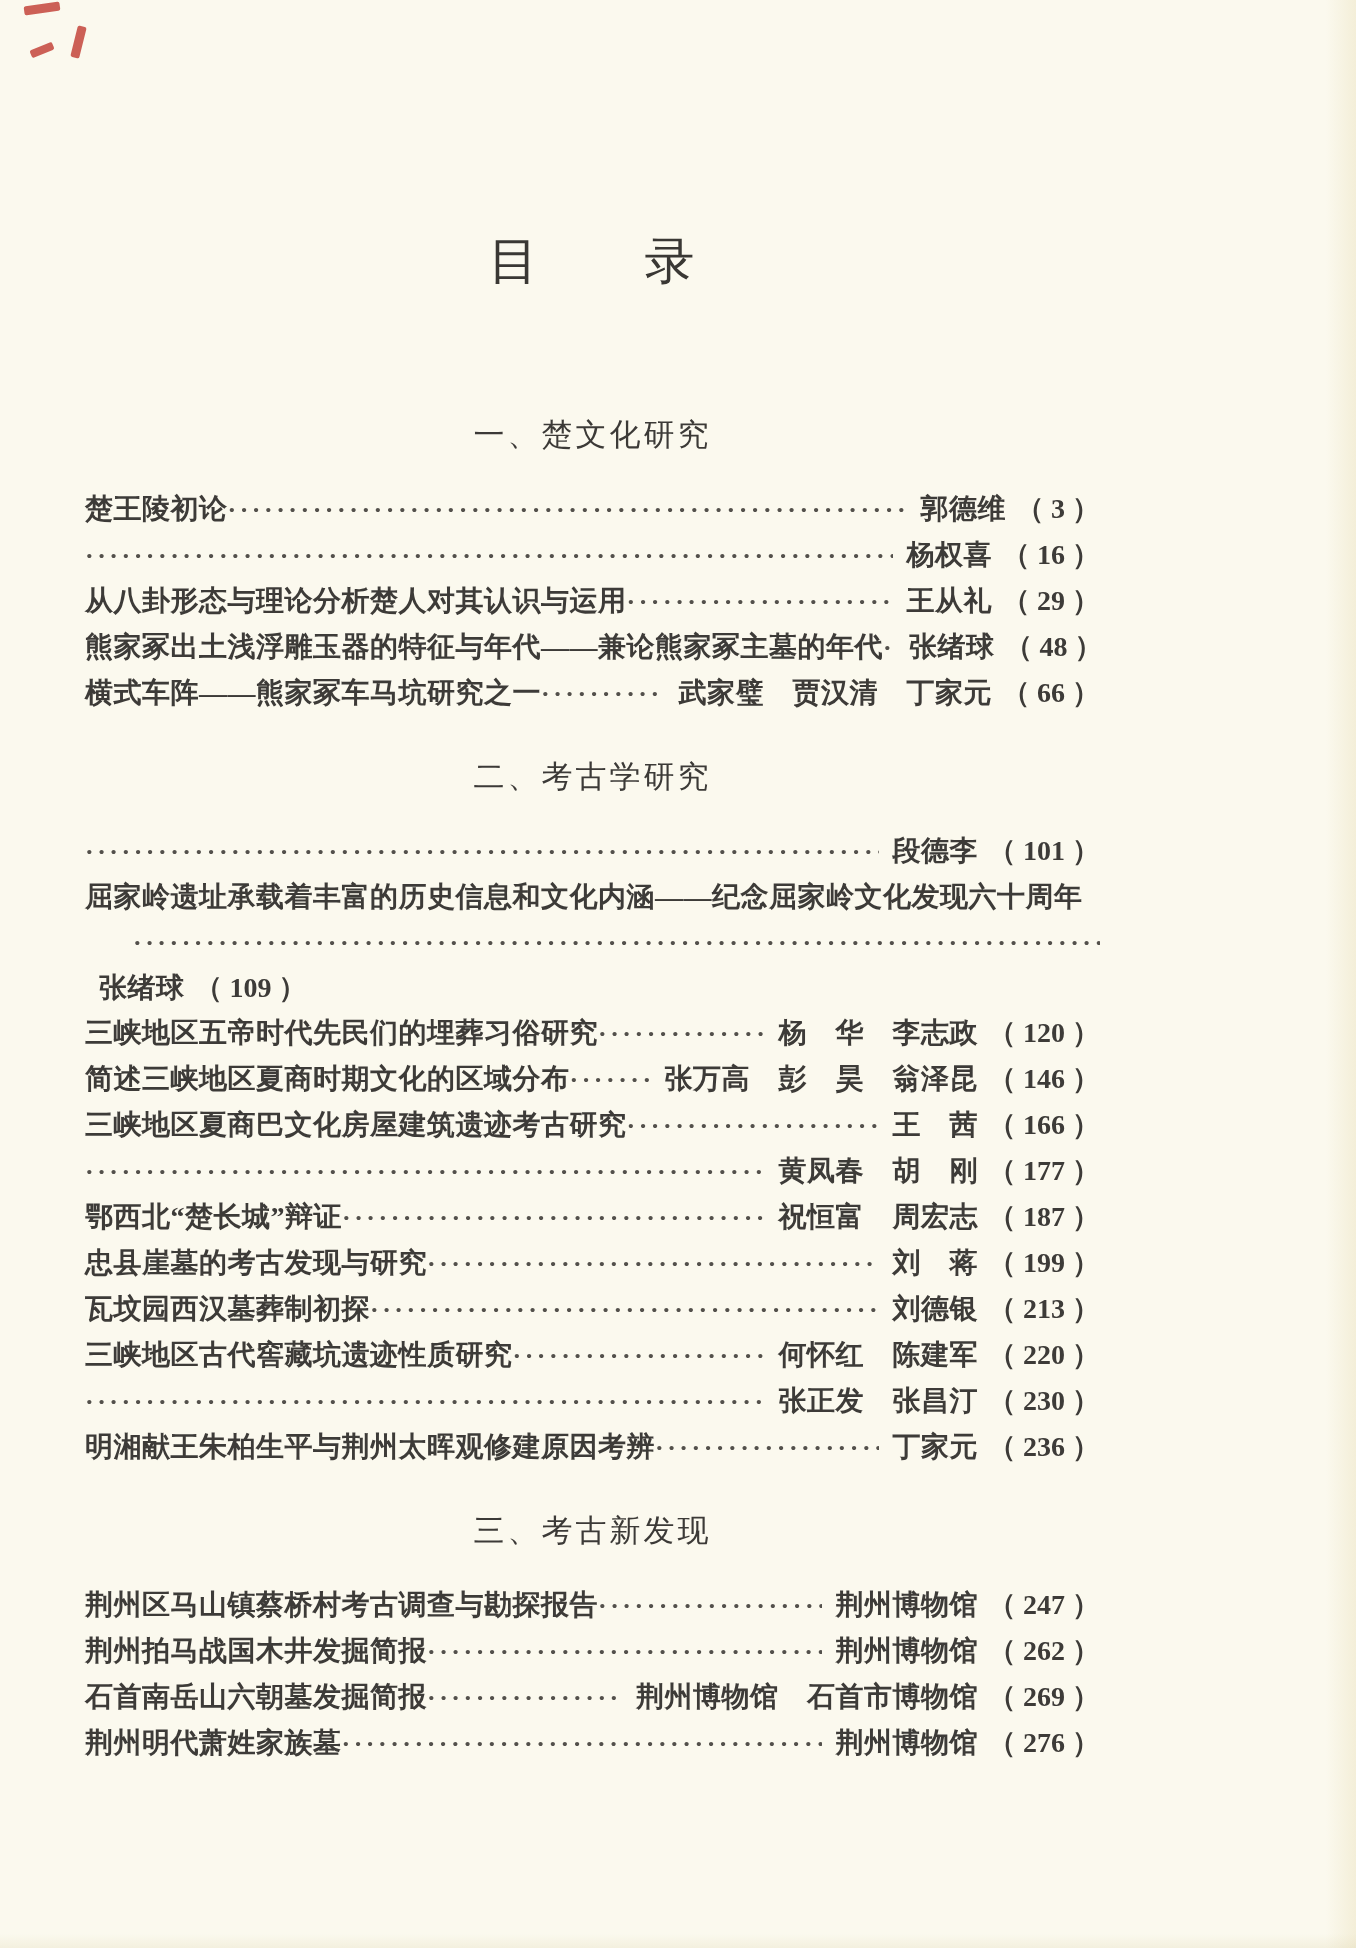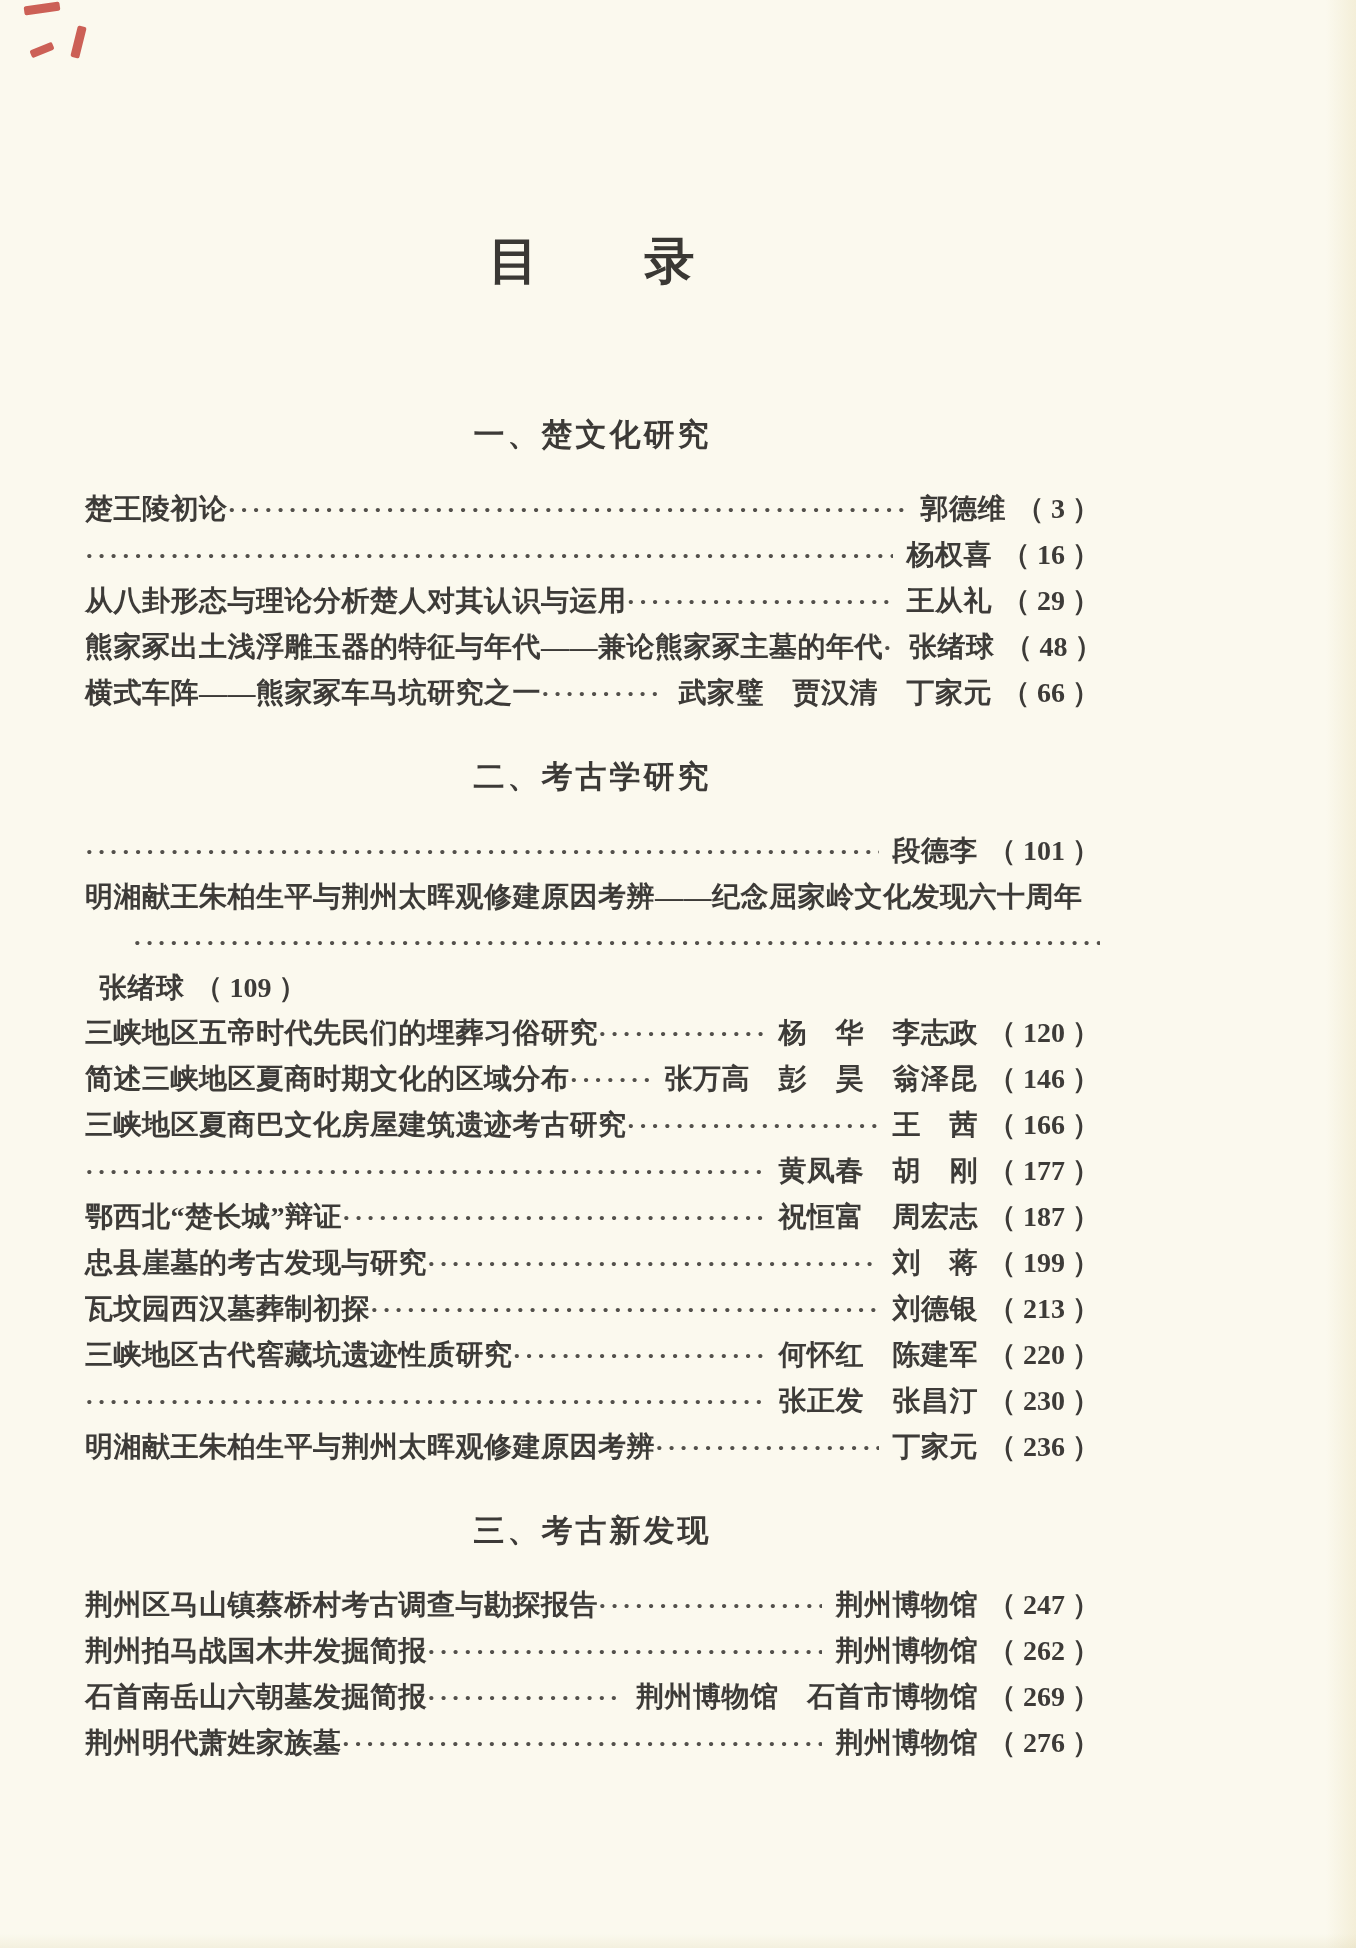--- a/index.html
+++ b/index.html
@@ -33,30 +33,30 @@
 
   .content {
     position: absolute;
     left: 85px; top: 0;
     width: 1015px;
   }
   .doc-title {
     margin: 228px 0 0 0;
     text-align: center;
     font-size: 50px;
-    font-weight: bold;
+    font-weight: normal;
     letter-spacing: 2px;
     color: #3a3834;
     line-height: 1.35;
   }
   .toc-section h2 {
     margin: 40px 0 30px 0;
     text-align: center;
     font-size: 31px;
-    font-weight: 700;
+    font-weight: 400;
     font-family: "Liberation Sans", "DejaVu Sans", sans-serif;
     color: #3c3a37;
     letter-spacing: 3px;
   }
   .toc-section:first-of-type h2 { margin-top: 118px; }
 
   .toc-row {
     display: flex;
     align-items: baseline;
     line-height: 45px;
@@ -141,21 +141,21 @@
   <section class="toc-section">
     <h2>二、考古学研究</h2>
     <div class="entries">
   <div class="toc-row">
     <span class="leader"></span>
     <span class="authors">段德李</span>
     <span class="pageno"><span class="po">（</span><span class="num">101</span><span class="pc">）</span></span>
   </div>
 
   <div class="toc-row wrapped">
-    <span class="t">明湘献王朱柏生平与荆州太晖观修建原因考辨——纪念屈家岭文化发现六十周年</span>
+    <span class="t">屈家岭遗址承载着丰富的历史信息和文化内涵——纪念屈家岭文化发现六十周年</span>
     <span class="leader"></span>
     <span class="authors">张绪球</span>
     <span class="pageno"><span class="po">（</span><span class="num">109</span><span class="pc">）</span></span>
   </div>
 
   <div class="toc-row">
     <span class="t">三峡地区五帝时代先民们的埋葬习俗研究</span>
     <span class="leader"></span>
     <span class="authors">杨　华　李志政</span>
     <span class="pageno"><span class="po">（</span><span class="num">120</span><span class="pc">）</span></span>

